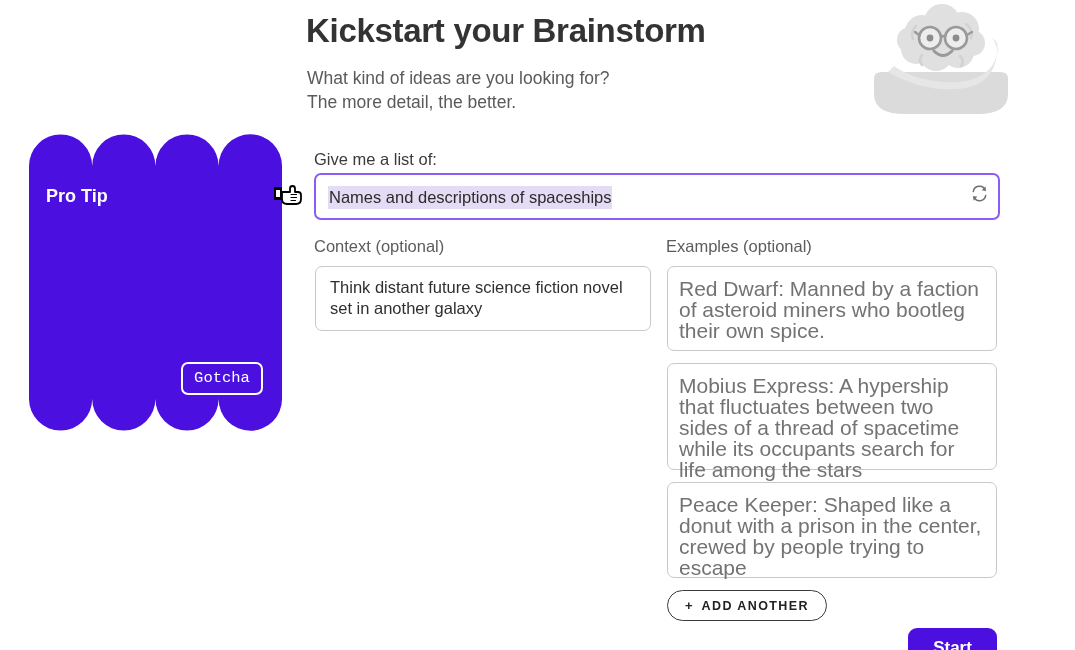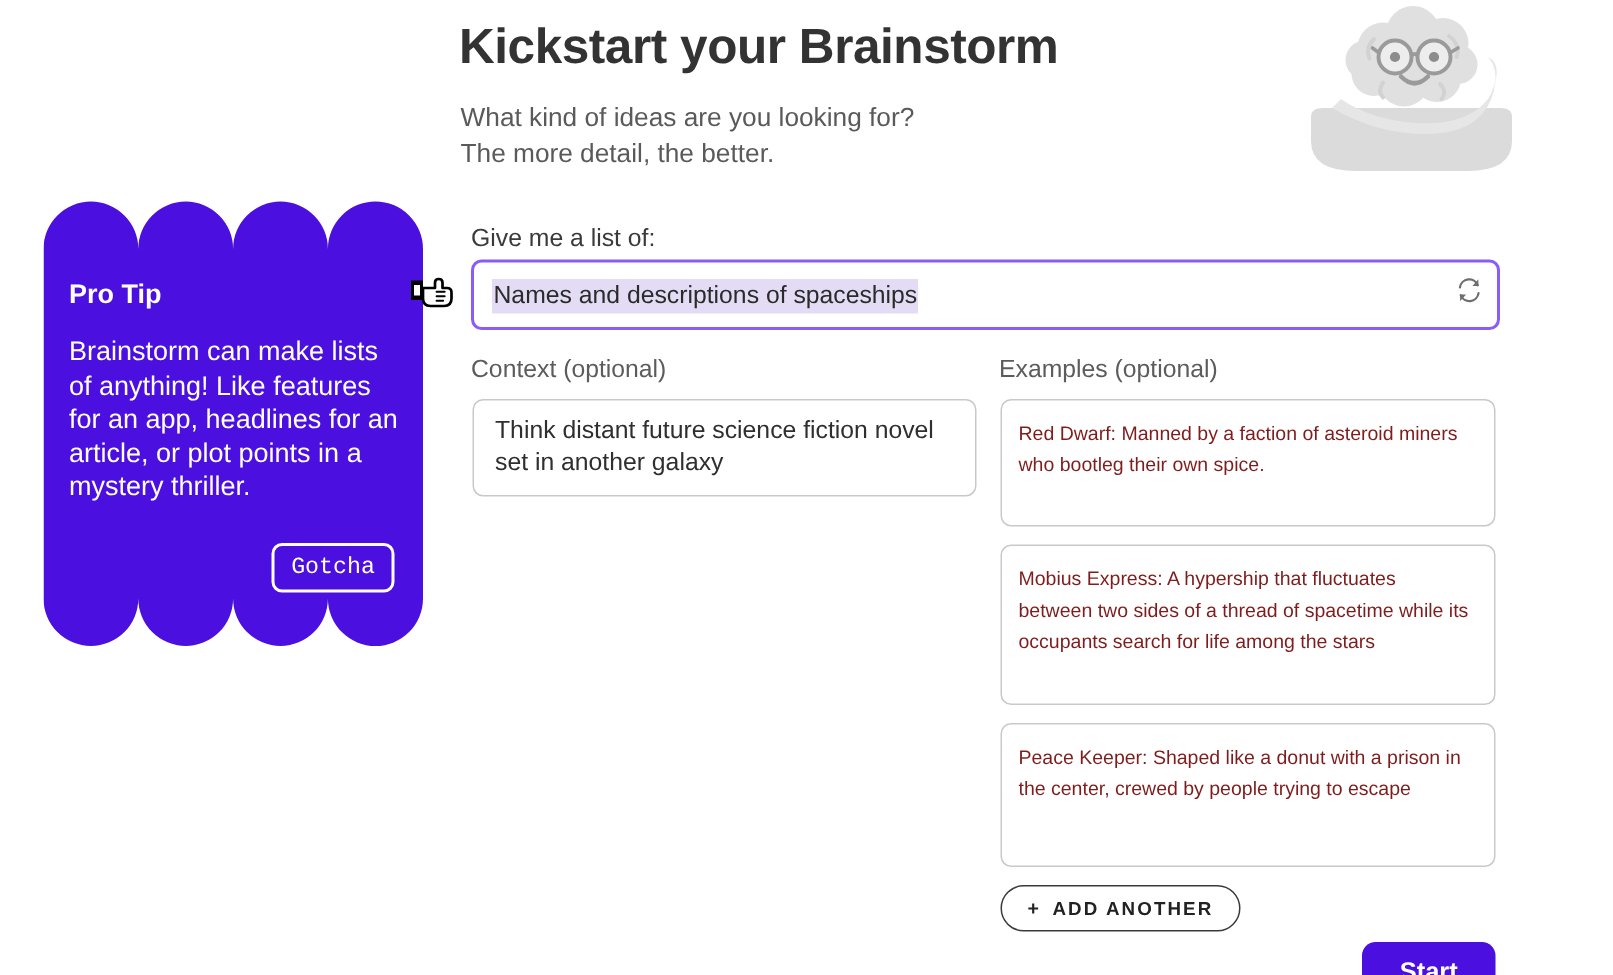--- a/index.html
+++ b/index.html
@@ -167,23 +167,23 @@
     left: 667px;
     top: 266px;
     width: 330px;
   }
   .example-box {
     width: 330px;
     border: 1px solid #c9c9c9;
     border-radius: 7px;
     background: #ffffff;
     padding: 11px 13px 12px 11px;
-    font-size: 13px;
+    font-size: 21px;
     line-height: 21px;
-    color: #7f1d1d;
+    color: #737373;
     margin-bottom: 12px;
   }
   .example-box.b1 { height: 85px; }
   .example-box.b2 { height: 107px; }
   .example-box.b3 { height: 96px; }
 
   .add-another {
     display: inline-flex;
     align-items: center;
     gap: 9px;
@@ -282,21 +282,20 @@
         L253 269
         a31.6 31.6 0 0 1 -63.4 0
         a31.6 31.6 0 0 1 -63.2 0
         a31.6 31.6 0 0 1 -63.2 0
         a31.6 31.6 0 0 1 -63.2 0
         Z"></path>
     </svg>
 
     <div class="protip-content">
       <div class="protip-title">Pro Tip</div>
-      <div class="protip-body">Brainstorm can make lists of anything! Like features for an app, headlines for an article, or plot points in a mystery thriller.</div>
     </div>
 
     <button class="gotcha-btn">Gotcha</button>
   </div>
 
   <div class="hand-cursor">
     <svg viewBox="0 0 28 24" width="28" height="24" xmlns="http://www.w3.org/2000/svg">
       <rect x="0" y="4" width="8" height="13" fill="#000000"></rect>
       <rect x="2" y="7" width="4" height="7" fill="#ffffff"></rect>
       <path d="M8 9 L16 9 L16 5.5 Q16 3 18.5 3 Q21 3 21 5.5 L21 9 L24 9 Q27 9 27 12 L27 16 Q27 21 22 21 L13 21 Q8 21 8 16 Z" fill="#ffffff" stroke="#000000" stroke-width="1.8" stroke-linejoin="round"></path>

